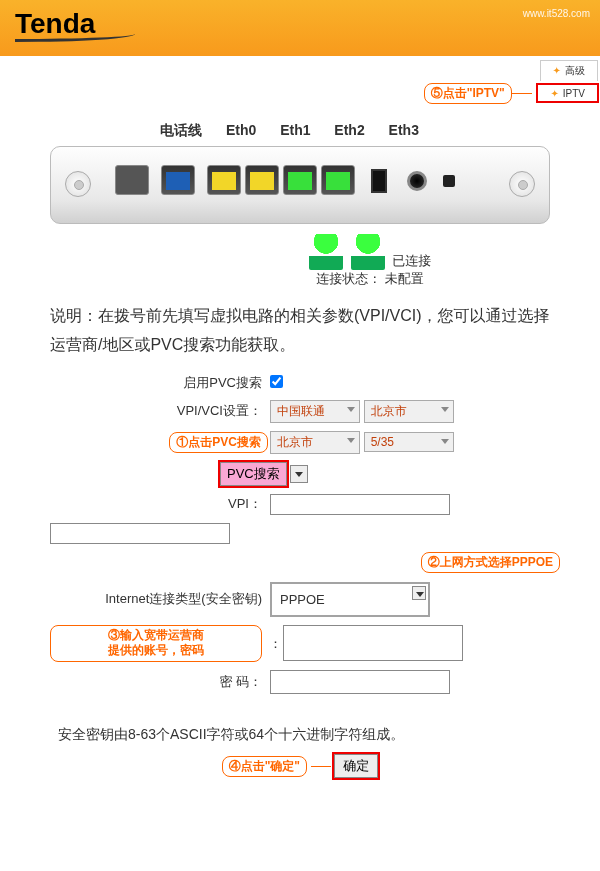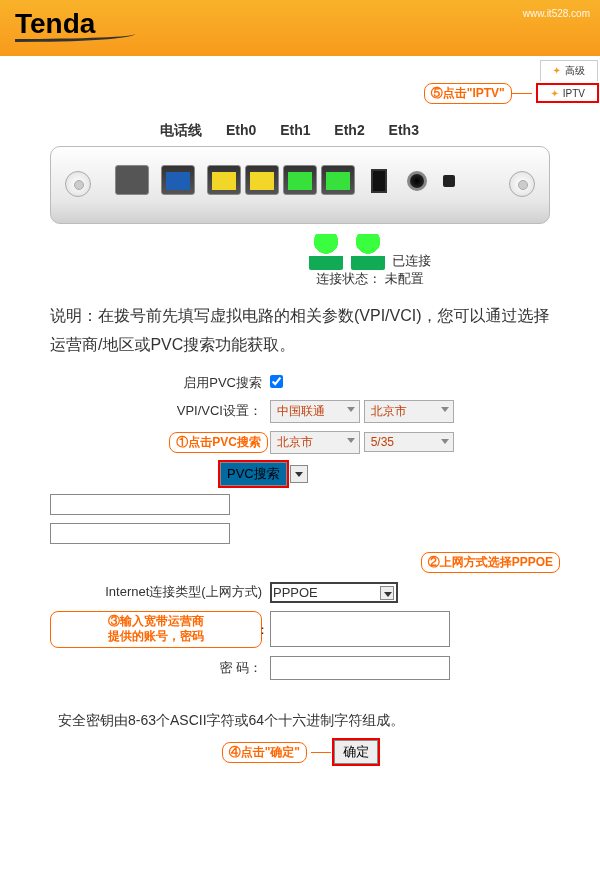--- a/index.html
+++ b/index.html
@@ -35,24 +35,24 @@
 .pwr { position:absolute; left: 356px; top: 24px; width: 20px; height: 20px; border-radius:50%; background: radial-gradient(#000,#333); border: 3px solid #888; }
 .btn-small { position:absolute; left: 392px; top: 28px; width: 12px; height: 12px; background:#222; border-radius:2px; }
 .status-row { margin: 10px 0 10px 140px; text-align: center; }
 .status-icon { display:inline-block; width: 34px; height: 36px; background: radial-gradient(circle at 50% 35%, #3aff3e 55%, transparent 56%), linear-gradient(#1a5, #1a5); background-size: 100% 60%, 100% 40%; background-position: top, bottom; background-repeat: no-repeat; vertical-align: bottom; margin-right: 4px; border-radius: 2px; }
 .form-row { display: flex; align-items: center; margin: 8px 0; }
 .form-label { width: 220px; text-align: right; padding-right: 8px; font-size: 13px; }
 .form-ctrl { flex: 1; }
 .selectish { display:inline-block; border: 1px solid #aaa; background: #f0f0f0; padding: 2px 6px; min-width: 90px; color: #c2410c; font-size: 12px; position: relative; }
 .selectish .tri { position:absolute; right:4px; top:6px; width:0; height:0; border-left:4px solid transparent; border-right:4px solid transparent; border-top:5px solid #888; }
 input[type=text], input[type=password] { border: 1px solid #888; padding: 2px 4px; font-size: 13px; }
-.pvc-btn { border: 1px solid #888; background: #0369a1; padding: 2px 6px; font-size: 13px; outline: 2px solid #e00; outline-offset: 0; }
+.pvc-btn { border: 1px solid #888; background: #f9a8d4; padding: 2px 6px; font-size: 13px; outline: 2px solid #e00; outline-offset: 0; }
 .dd-btn { display:inline-block; width: 18px; height: 18px; border:1px solid #888; background:#eee; vertical-align: middle; position:relative; }
 .dd-btn::after { content:""; position:absolute; left:4px; top:6px; width:0; height:0; border-left:4px solid transparent; border-right:4px solid transparent; border-top:5px solid #333; }
-.select-pppoe { border: 2px solid #404040; width: 128px; padding: 1px; font-size: 13px; position: relative; background:#fff; }
+.select-pppoe { border: 2px solid #a3a3a3; width: 160px; padding: 8px; font-size: 13px; position: relative; background:#fff; }
 .select-pppoe .tri { position:absolute; right:2px; top:2px; width:14px; height:14px; background:#eee; border:1px solid #888; }
 .select-pppoe .tri::after { content:""; position:absolute; left:3px; top:5px; width:0; height:0; border-left:4px solid transparent; border-right:4px solid transparent; border-top:5px solid #333; }
 .red-box { border: 2px solid #e00; padding: 0; }
 .bigfield { width: 180px; height: 36px; display:block; }
 .submit-btn { border:1px solid #888; background:#eee; padding: 2px 8px; font-size:13px; outline: 2px solid #e00; outline-offset: 0; }
 .desc { margin: 14px 0; line-height: 1.8; font-size: 16px; }
 .callout-row-2 { position:relative; height: 22px; }
 .callout-float { position:absolute; }
 </style>
 </head>
@@ -144,42 +144,43 @@
 
   <div class="form-row">
     <div class="form-label"></div>
     <div class="form-ctrl" style="margin-left:-50px;">
       <button class="pvc-btn">PVC搜索</button>
       <span class="dd-btn"></span>
     </div>
   </div>
 
   <div class="form-row">
+    <div class="form-label">VPI：</div>
     <div class="form-ctrl"><input type="text" style="width: 180px;"></div>
   </div>
 
   <div class="form-row">
     <div class="form-ctrl"><input type="text" style="width: 180px;"></div>
   </div>
 
   <div class="callout-row-2">
     <span class="callout callout-float" style="right:-10px; top:0">②上网方式选择PPPOE</span>
   </div>
 
   <div class="form-row">
-    <div class="form-label">Internet连接类型(上网方式)</div>
+    <div class="form-label">Internet连接类型(安全密钥)</div>
     <div class="form-ctrl">
       <div class="select-pppoe">
         <span>PPPOE</span>
         <span class="tri"></span>
       </div>
     </div>
   </div>
 
-  <div class="form-row" style="align-items:flex-start;">
+  <div class="form-row" style="align-items:flex-start;gap:13px;">
     <div class="form-label" style="text-align:right;">
       <span class="callout" style="display:block; text-align:center; line-height:1.3; padding:2px 4px;">
         <span>③输入宽带运营商</span><br>
         <span>提供的账号，密码</span>
       </span>
     </div>
     <div class="form-ctrl">
       <span style="position:absolute; margin-left:-14px; margin-top:10px;">：</span>
       <input type="text" class="red-box bigfield" style="">
     </div>

